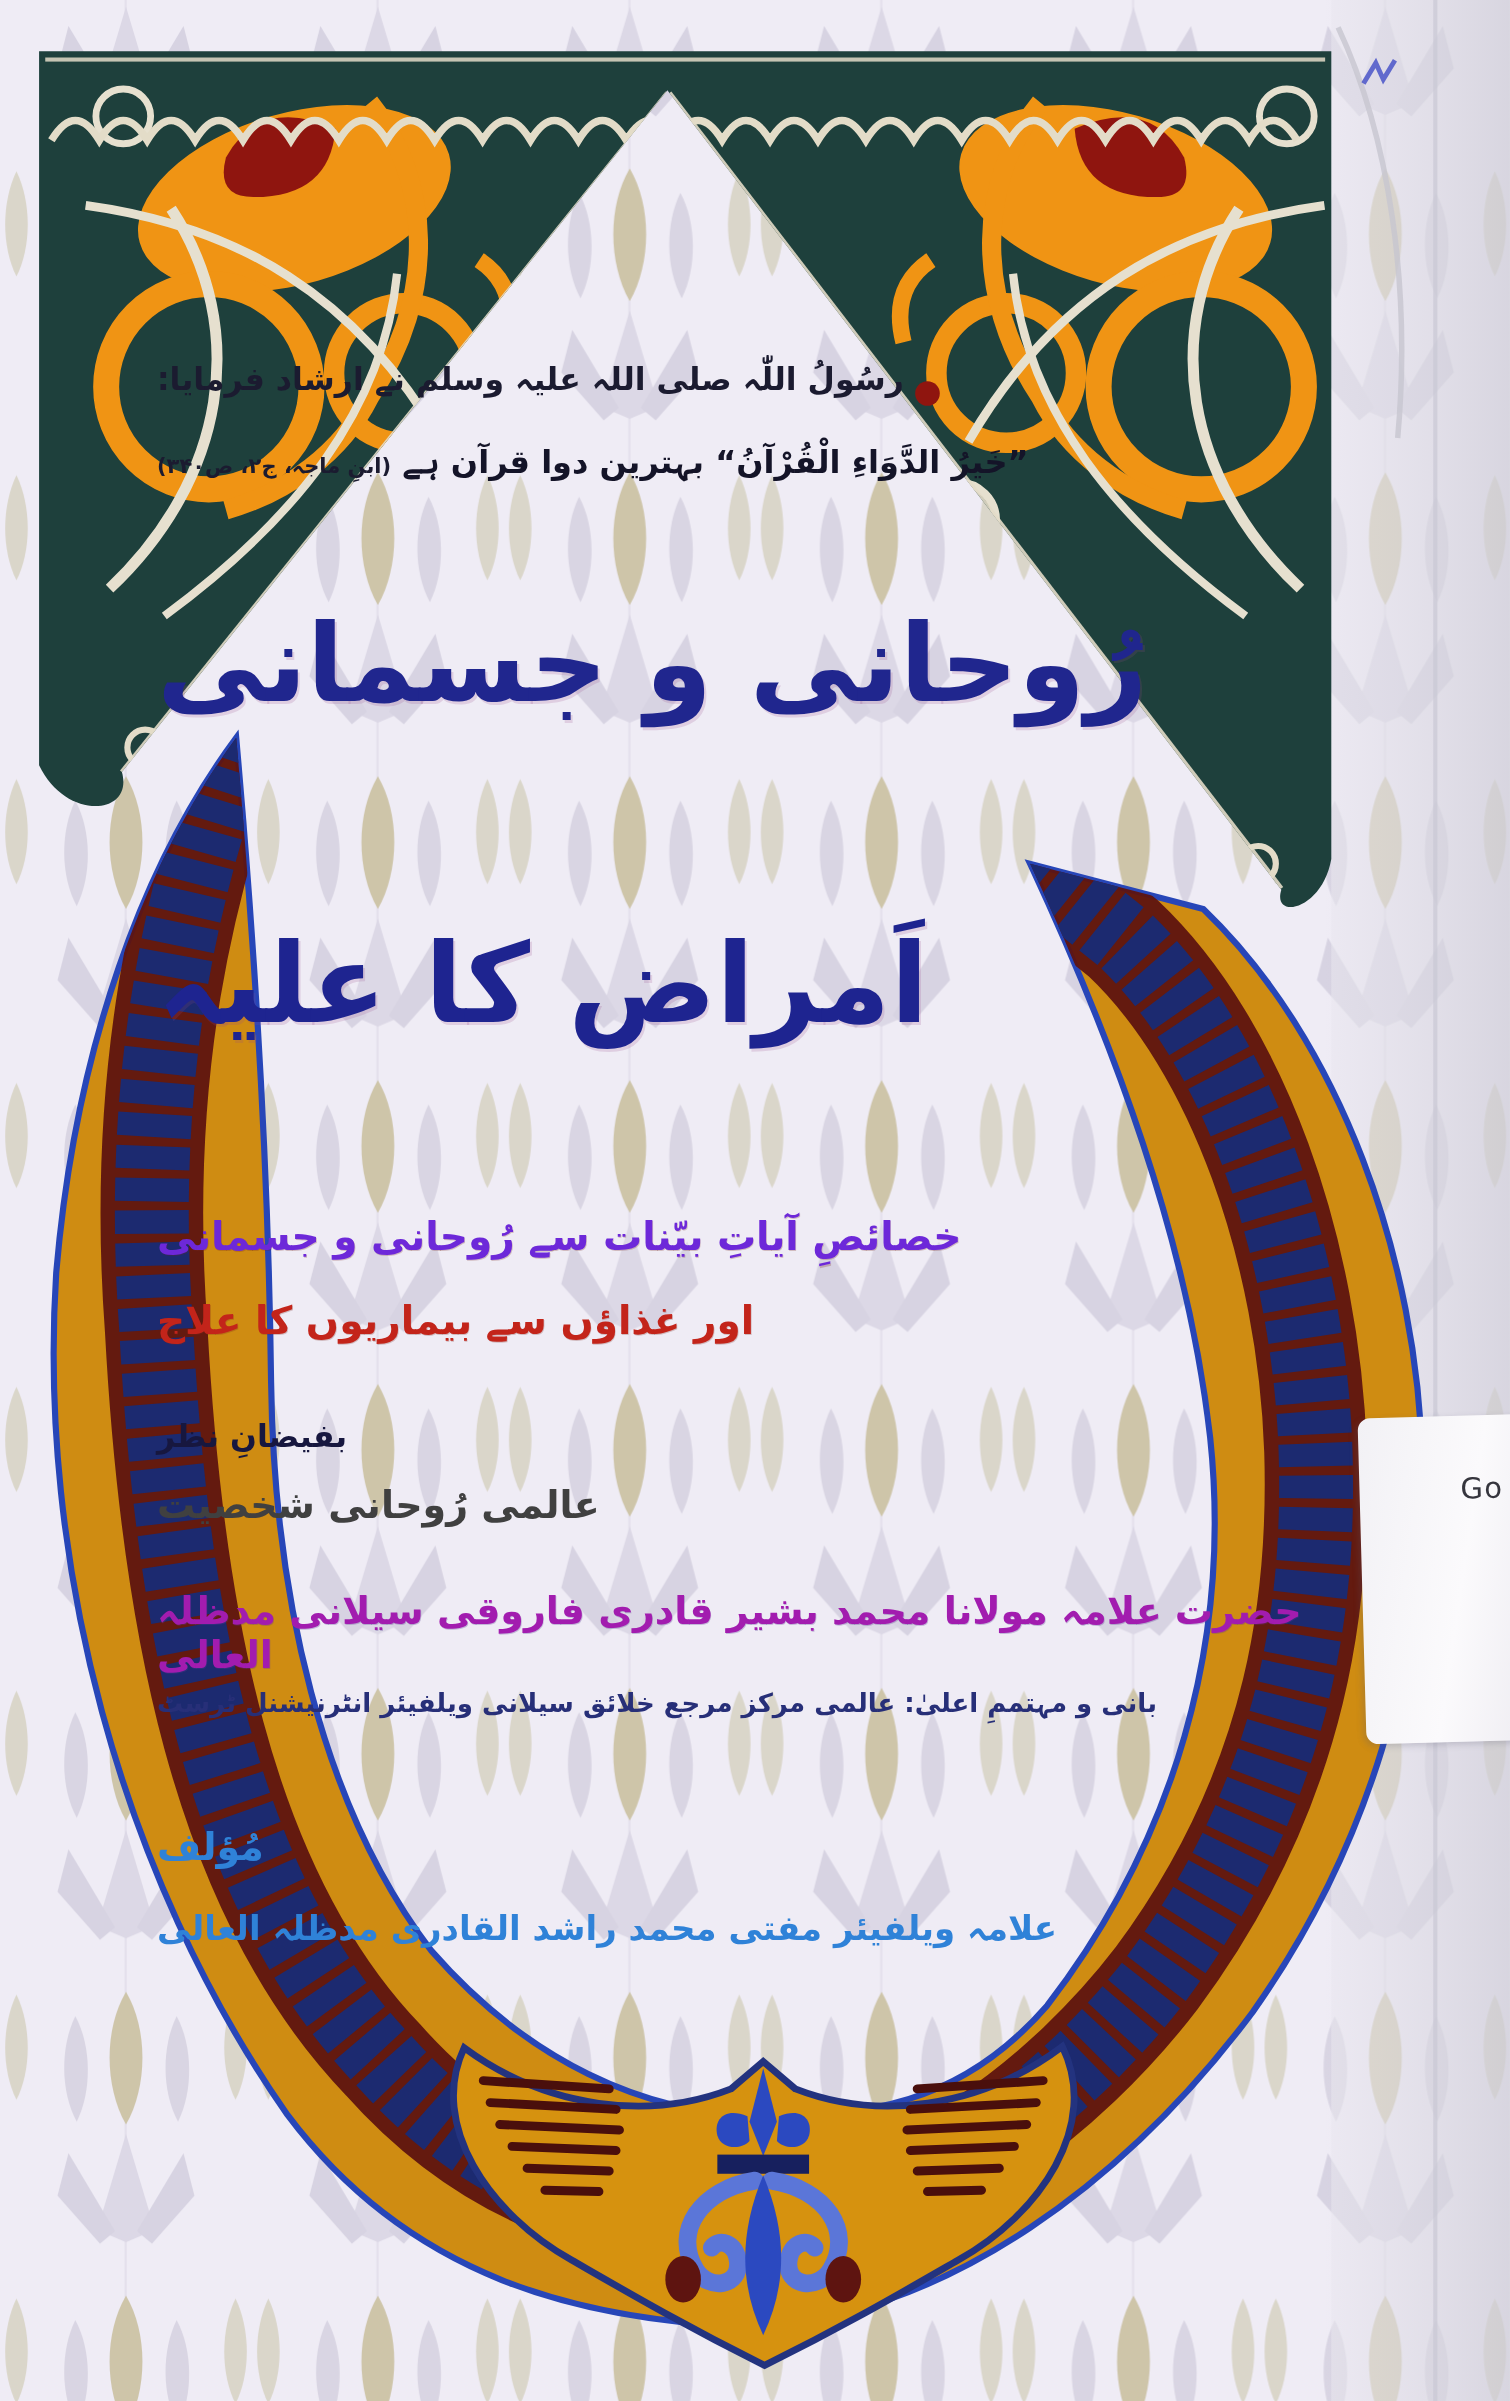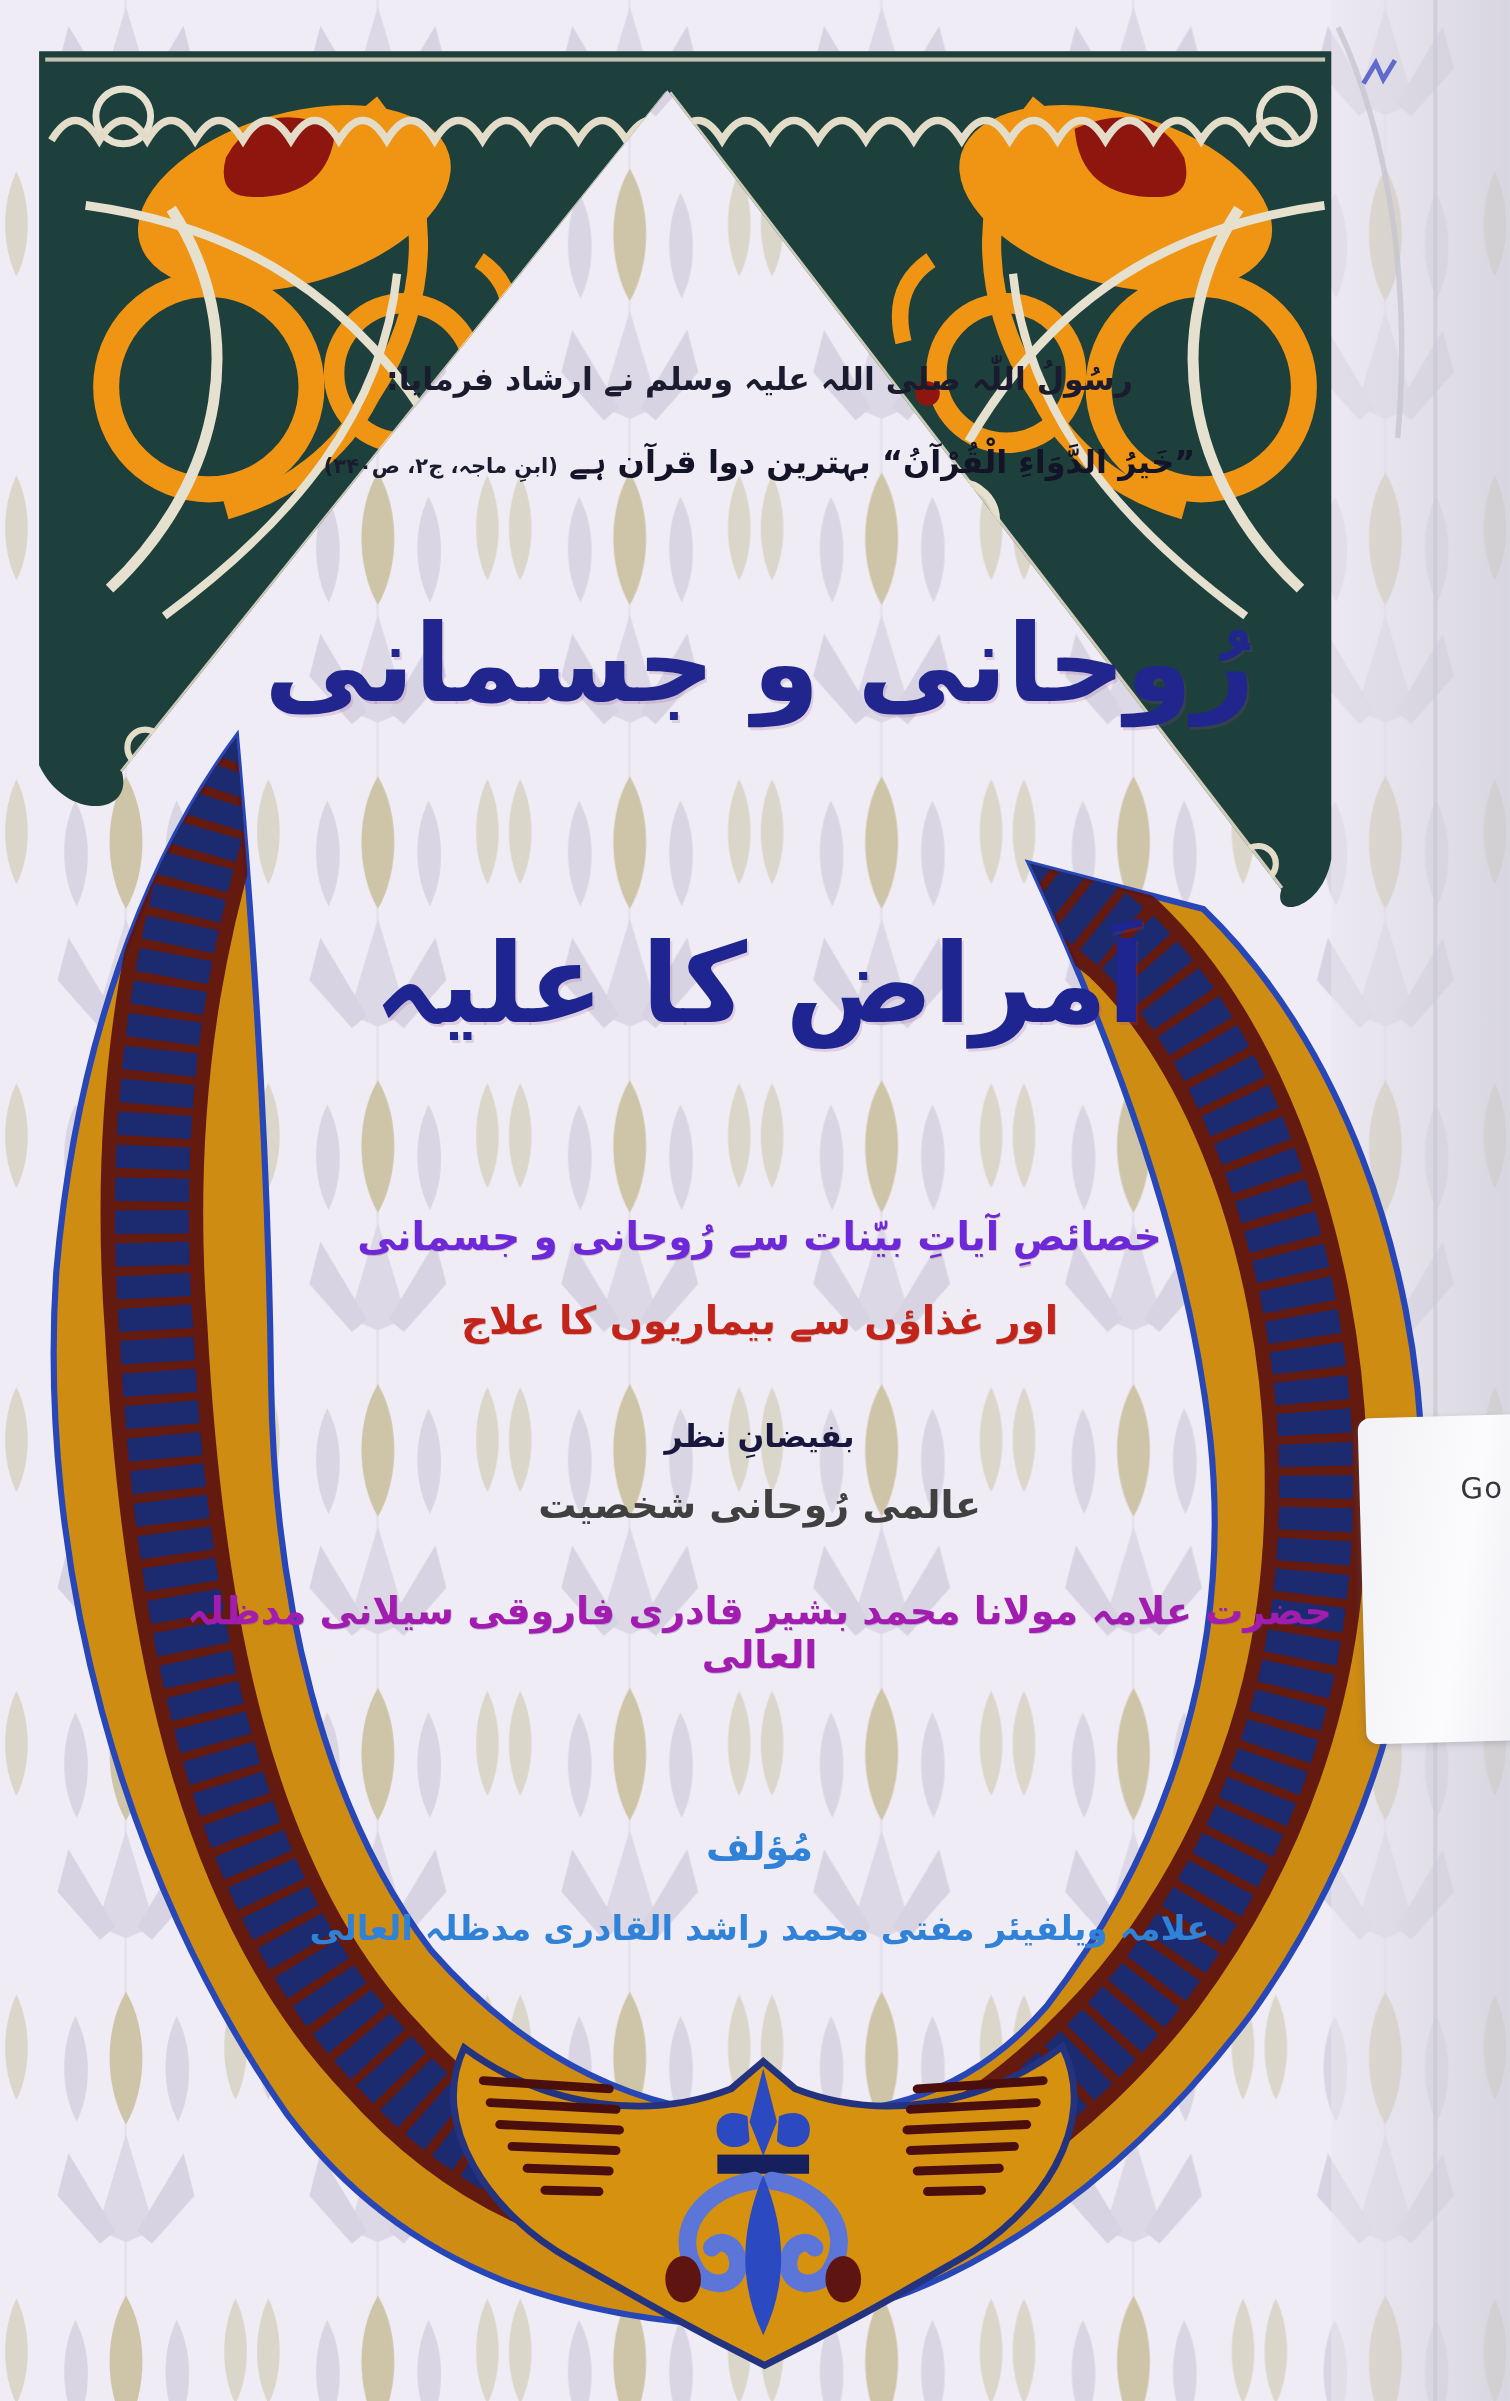--- a/index.html
+++ b/index.html
@@ -1,18 +1,18 @@
 <!DOCTYPE html>
 <html lang="ur" dir="ltr" style="font-size:11px"><head>
 <meta charset="utf-8">
 <style>
   html,body{margin:0;padding:0;width:1510px;height:2401px;overflow:hidden;background:#efecf5;}
   .cover{position:absolute;inset:0;width:1510px;height:2401px;font-family:"DejaVu Sans",sans-serif;}
   svg.layer{position:absolute;left:0;top:0;}
-  .txt{position:absolute;left:157px;width:1205px;text-align:center;direction:rtl;
+  .txt{position:absolute;left:157px;width:1205px;text-align:left;direction:rtl;
        font-family:"DejaVu Sans",sans-serif;line-height:1.15;pointer-events:none;}
   .hadith-intro{top:361px;font-size:31.5px;font-weight:bold;color:#1b1b30;}
   .hadith-line{top:444px;font-size:32px;font-weight:bold;color:#141428;}
   .hadith-line .ref{font-size:21px;font-weight:bold;color:#1b1b30;}
   .title1{top:602px;font-size:108px;font-weight:bold;color:#20268e;
           text-shadow:2.1px 2.7px 0 rgba(150,70,140,0.18);}
   .title2{top:921px;font-size:110px;font-weight:bold;color:#1e2490;
           text-shadow:2.1px 2.7px 0 rgba(150,70,140,0.18);}
   .sub1{top:1215px;font-size:39px;font-weight:bold;color:#6d28d9;
         text-shadow:0.7px 1.4px 0 rgba(120,40,30,0.25);}
@@ -196,20 +196,21 @@
   <div class="txt title1">رُوحانی و جسمانی</div>
   <div class="txt title2">اَمراض کا علیہ</div>
 
   <div class="txt sub1">خصائصِ آیاتِ بیّنات سے رُوحانی و جسمانی</div>
   <div class="txt sub2">اور غذاؤں سے بیماریوں کا علاج</div>
 
   <div class="txt faiz-label">بفیضانِ نظر</div>
   <div class="txt faiz-heading">عالمی رُوحانی شخصیت</div>
 
   <div class="txt patron-name">حضرت علامہ مولانا محمد بشیر قادری فاروقی سیلانی مدظلہ العالی</div>
+  <div class="txt patron-role">بانی و مہتممِ اعلیٰ: عالمی مرکز مرجع خلائق سیلانی ویلفیئر انٹرنیشنل ٹرسٹ</div>
 
   <div class="txt author-label">مُؤلف</div>
   <div class="txt author-name">علامہ ویلفیئر مفتی محمد راشد القادری مدظلہ العالی</div>
 
   <div class="sticker">
     <span class="sticker-label">Go</span>
   </div>
 
 </div>
 

